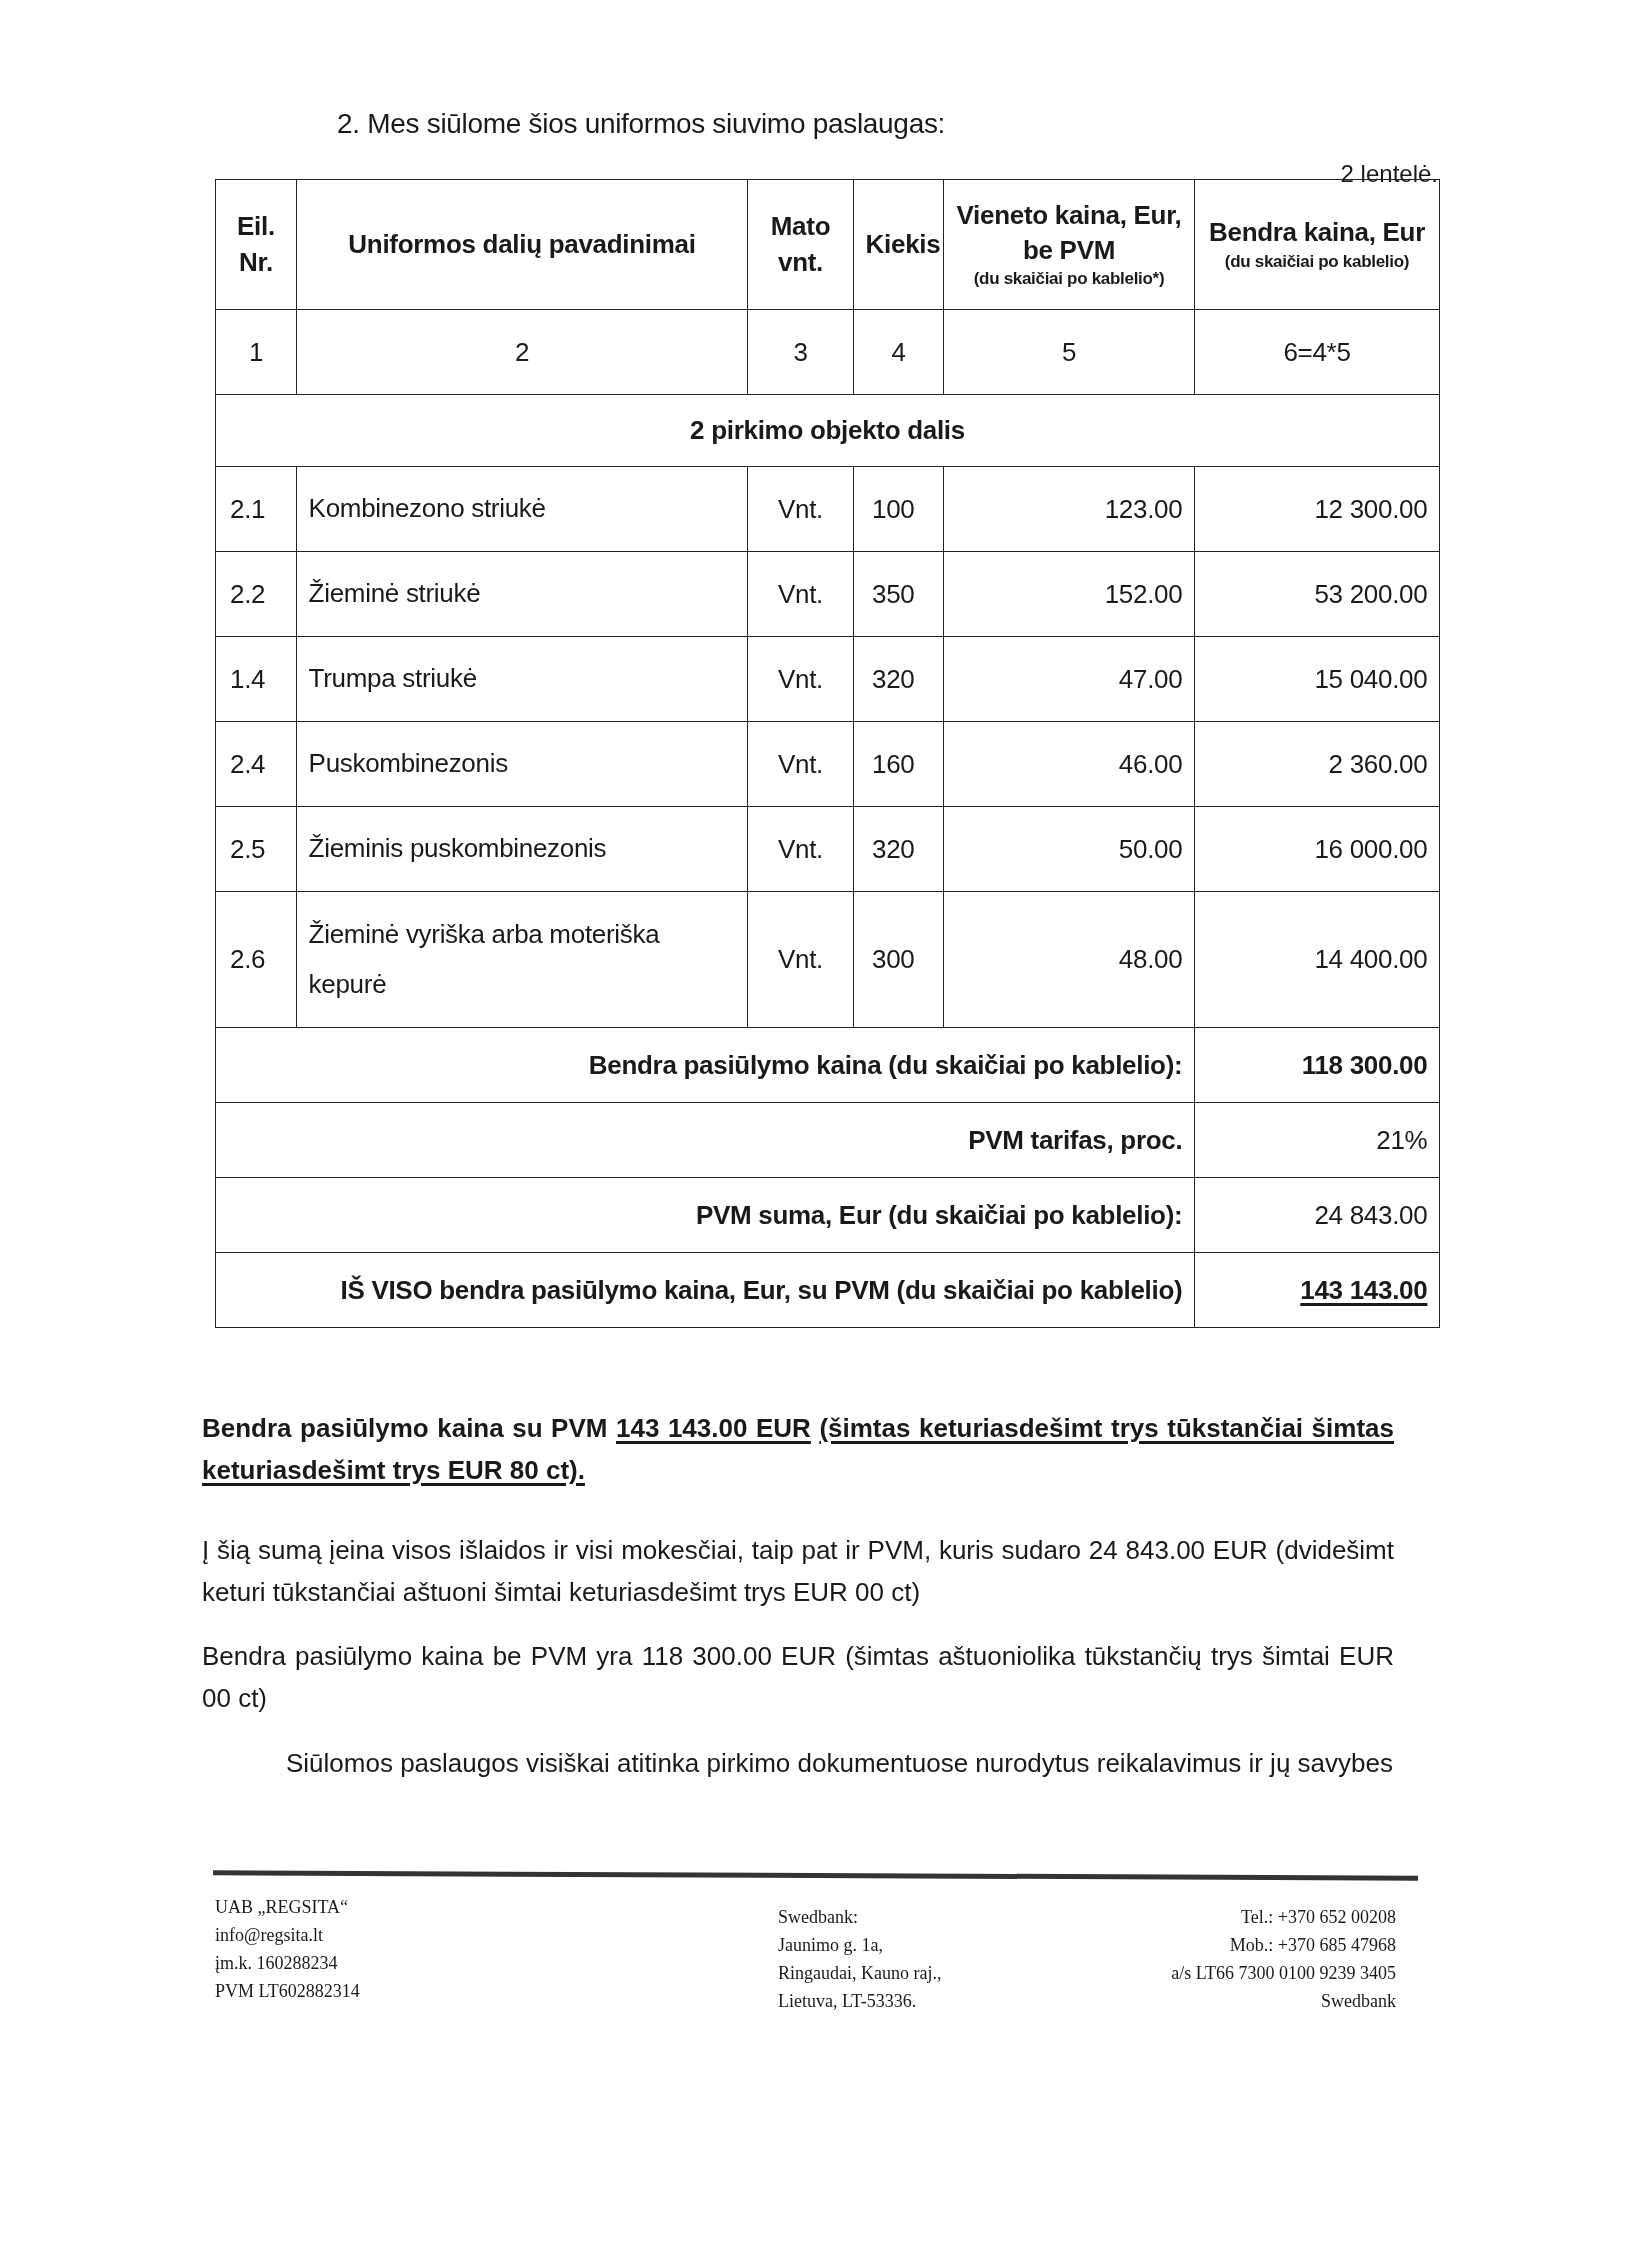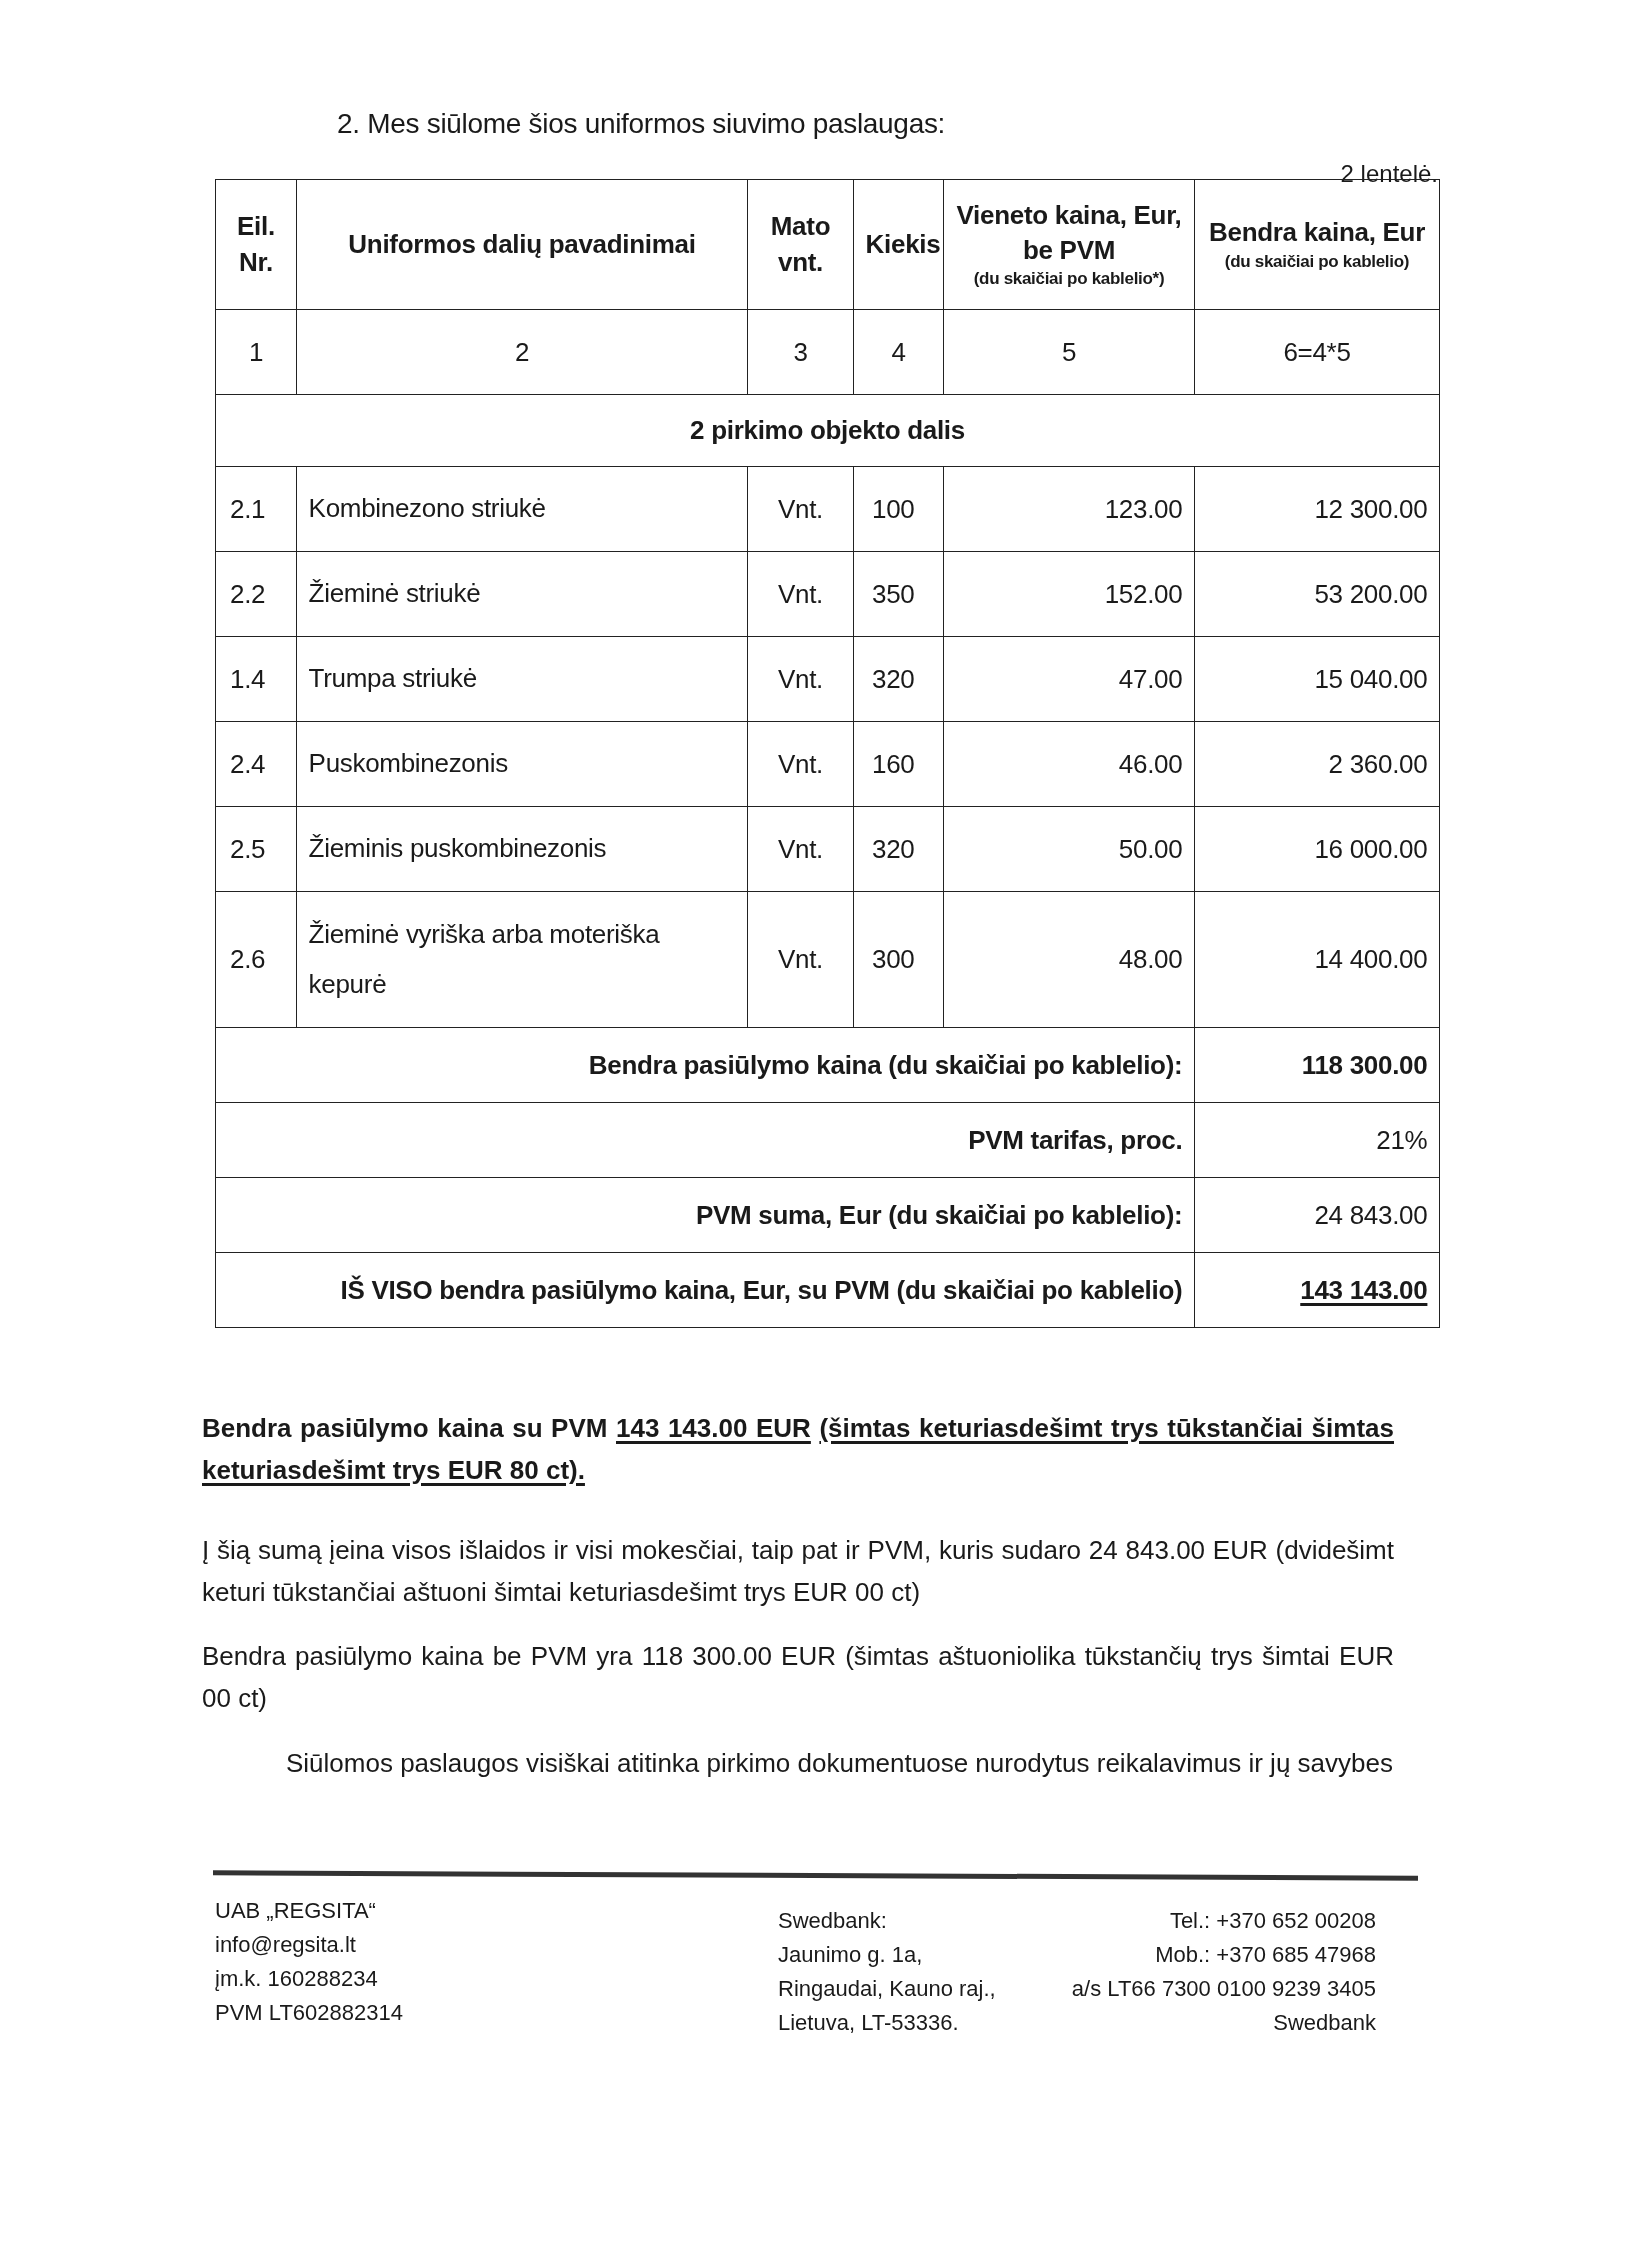--- a/index.html
+++ b/index.html
@@ -39,24 +39,24 @@
   .sum .val { text-align: right; }
   .sum .val.bold { font-weight: bold; }
   .sum .val.uline { font-weight: bold; text-decoration: underline; text-decoration-thickness: 2.6px; text-underline-offset: 3.9px; }
   .para { position: absolute; left: 202px; width: 1192px; font-size: 26px; line-height: 1.6; text-align: justify; }
   .p1 { top: 1408px; font-weight: bold; }
   .p1 .u { text-decoration: underline; text-decoration-thickness: 2.6px; text-underline-offset: 3.9px; }
   .p2 { top: 1530px; }
   .p3 { top: 1636px; }
   .p4 { top: 1743px; text-indent: 84px; }
   .footer-rule { position: absolute; left: 213px; top: 1873px; width: 1205px; height: 4.5px; background: #333; transform: rotate(0.25deg); }
-  .footer { position: absolute; top: 1894px; font-size: 22px; line-height: 1.55; }
+  .footer { position: absolute; top: 1894px; font-size: 18px; line-height: 1.55; font-family: Liberation Serif, serif; }
   .f-left { left: 215px; }
   .f-mid { left: 778px; top: 1904px; }
-  .f-right { right: 268px; top: 1904px; text-align: right; }
+  .f-right { right: 248px; top: 1904px; text-align: right; }
 </style>
 </head>
 <body>
 
 <div class="intro">2. Mes siūlome šios uniformos siuvimo paslaugas:</div>
 <div class="table-label">2 lentelė.</div>
 
 <table class="offer">
   <colgroup>
     <col style="width:81px">

